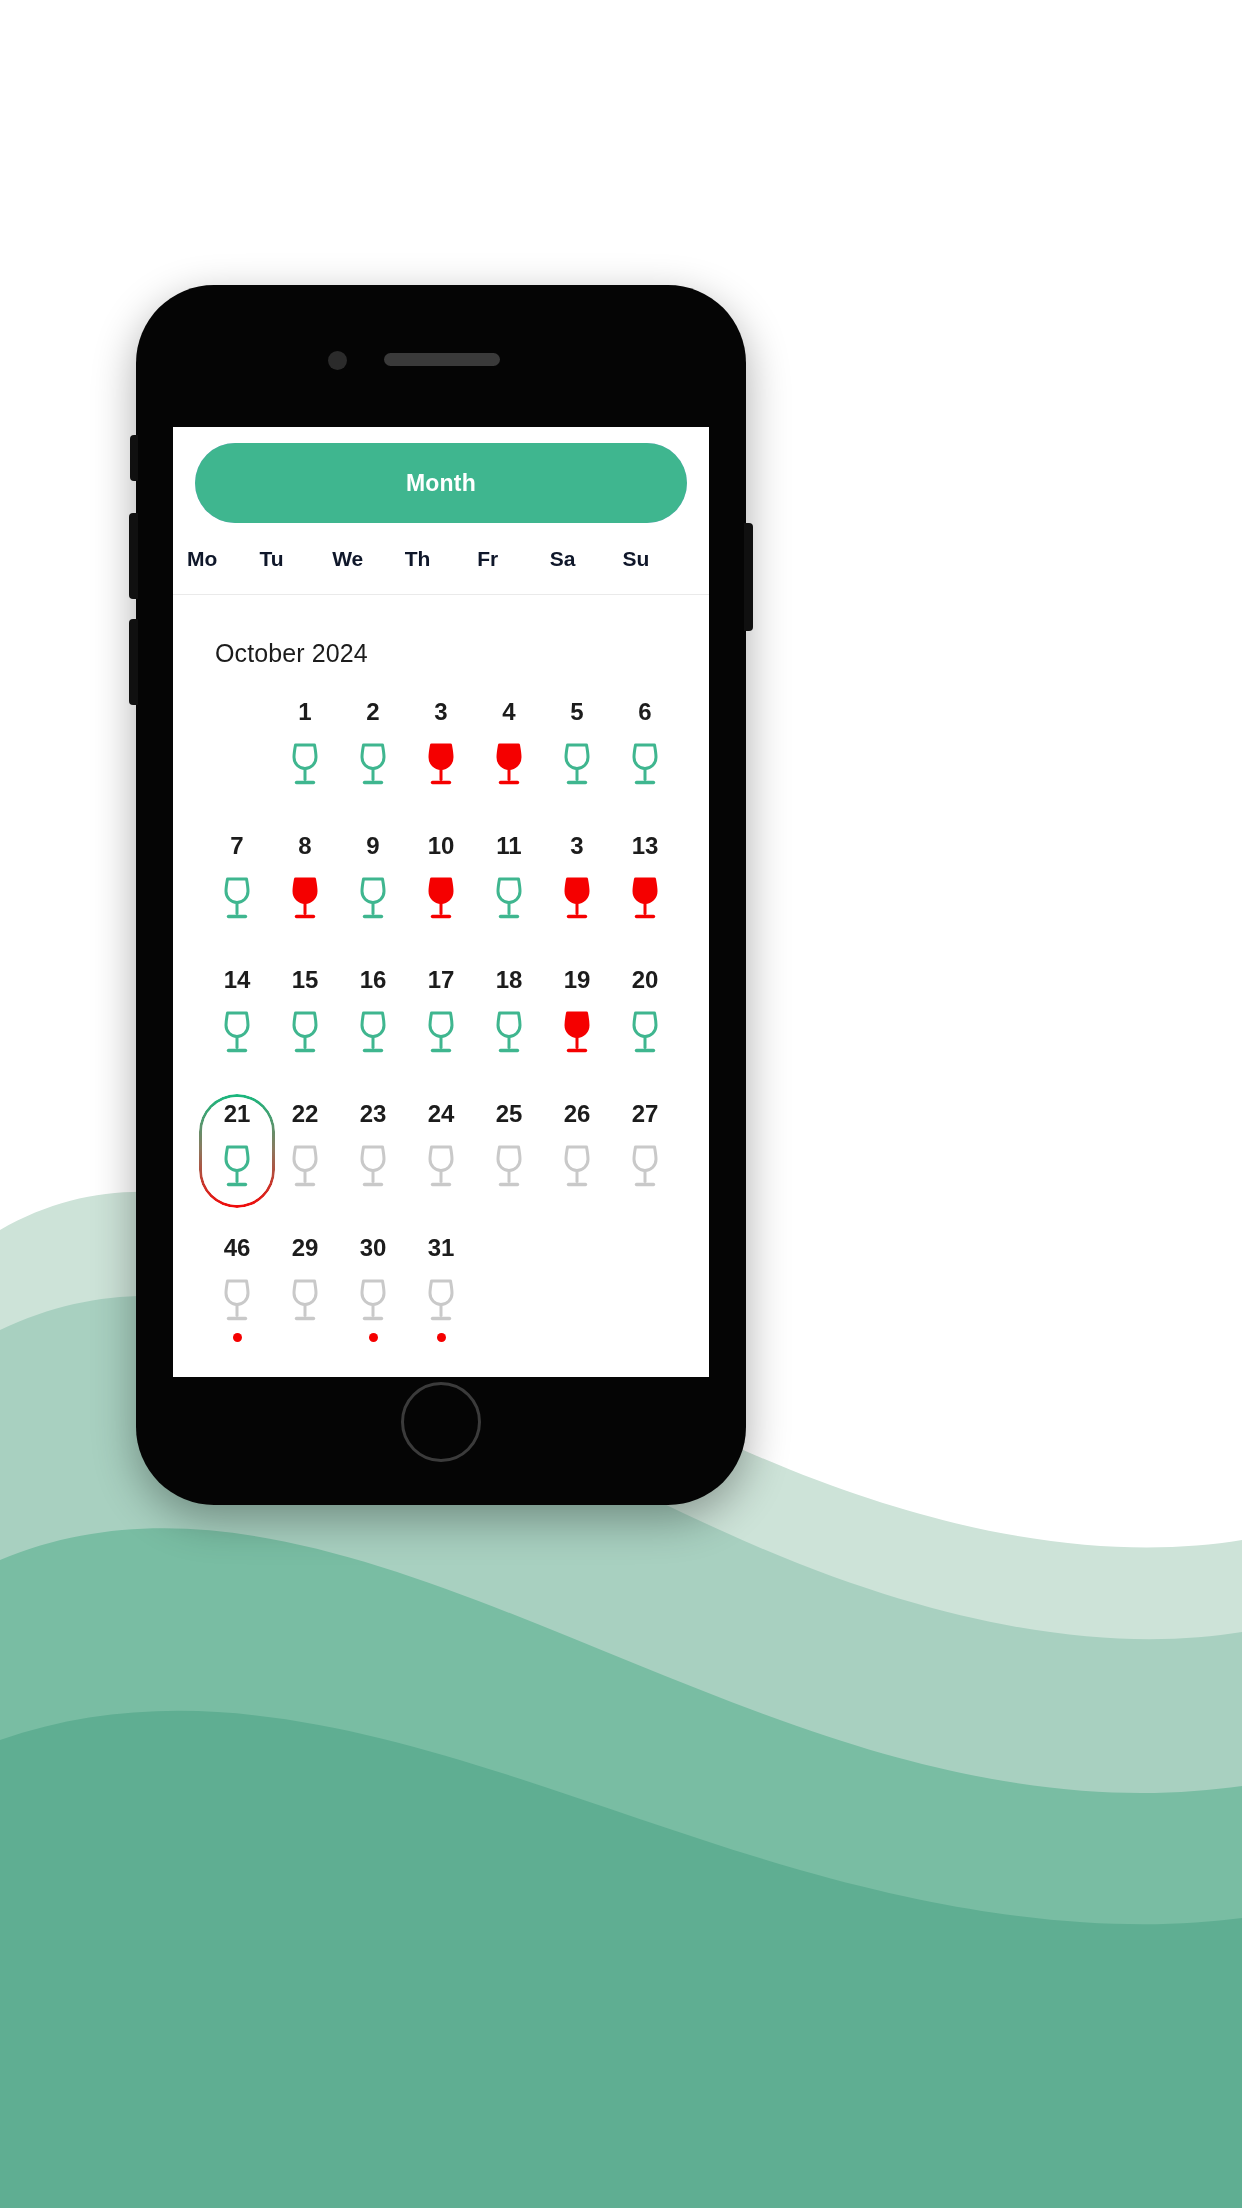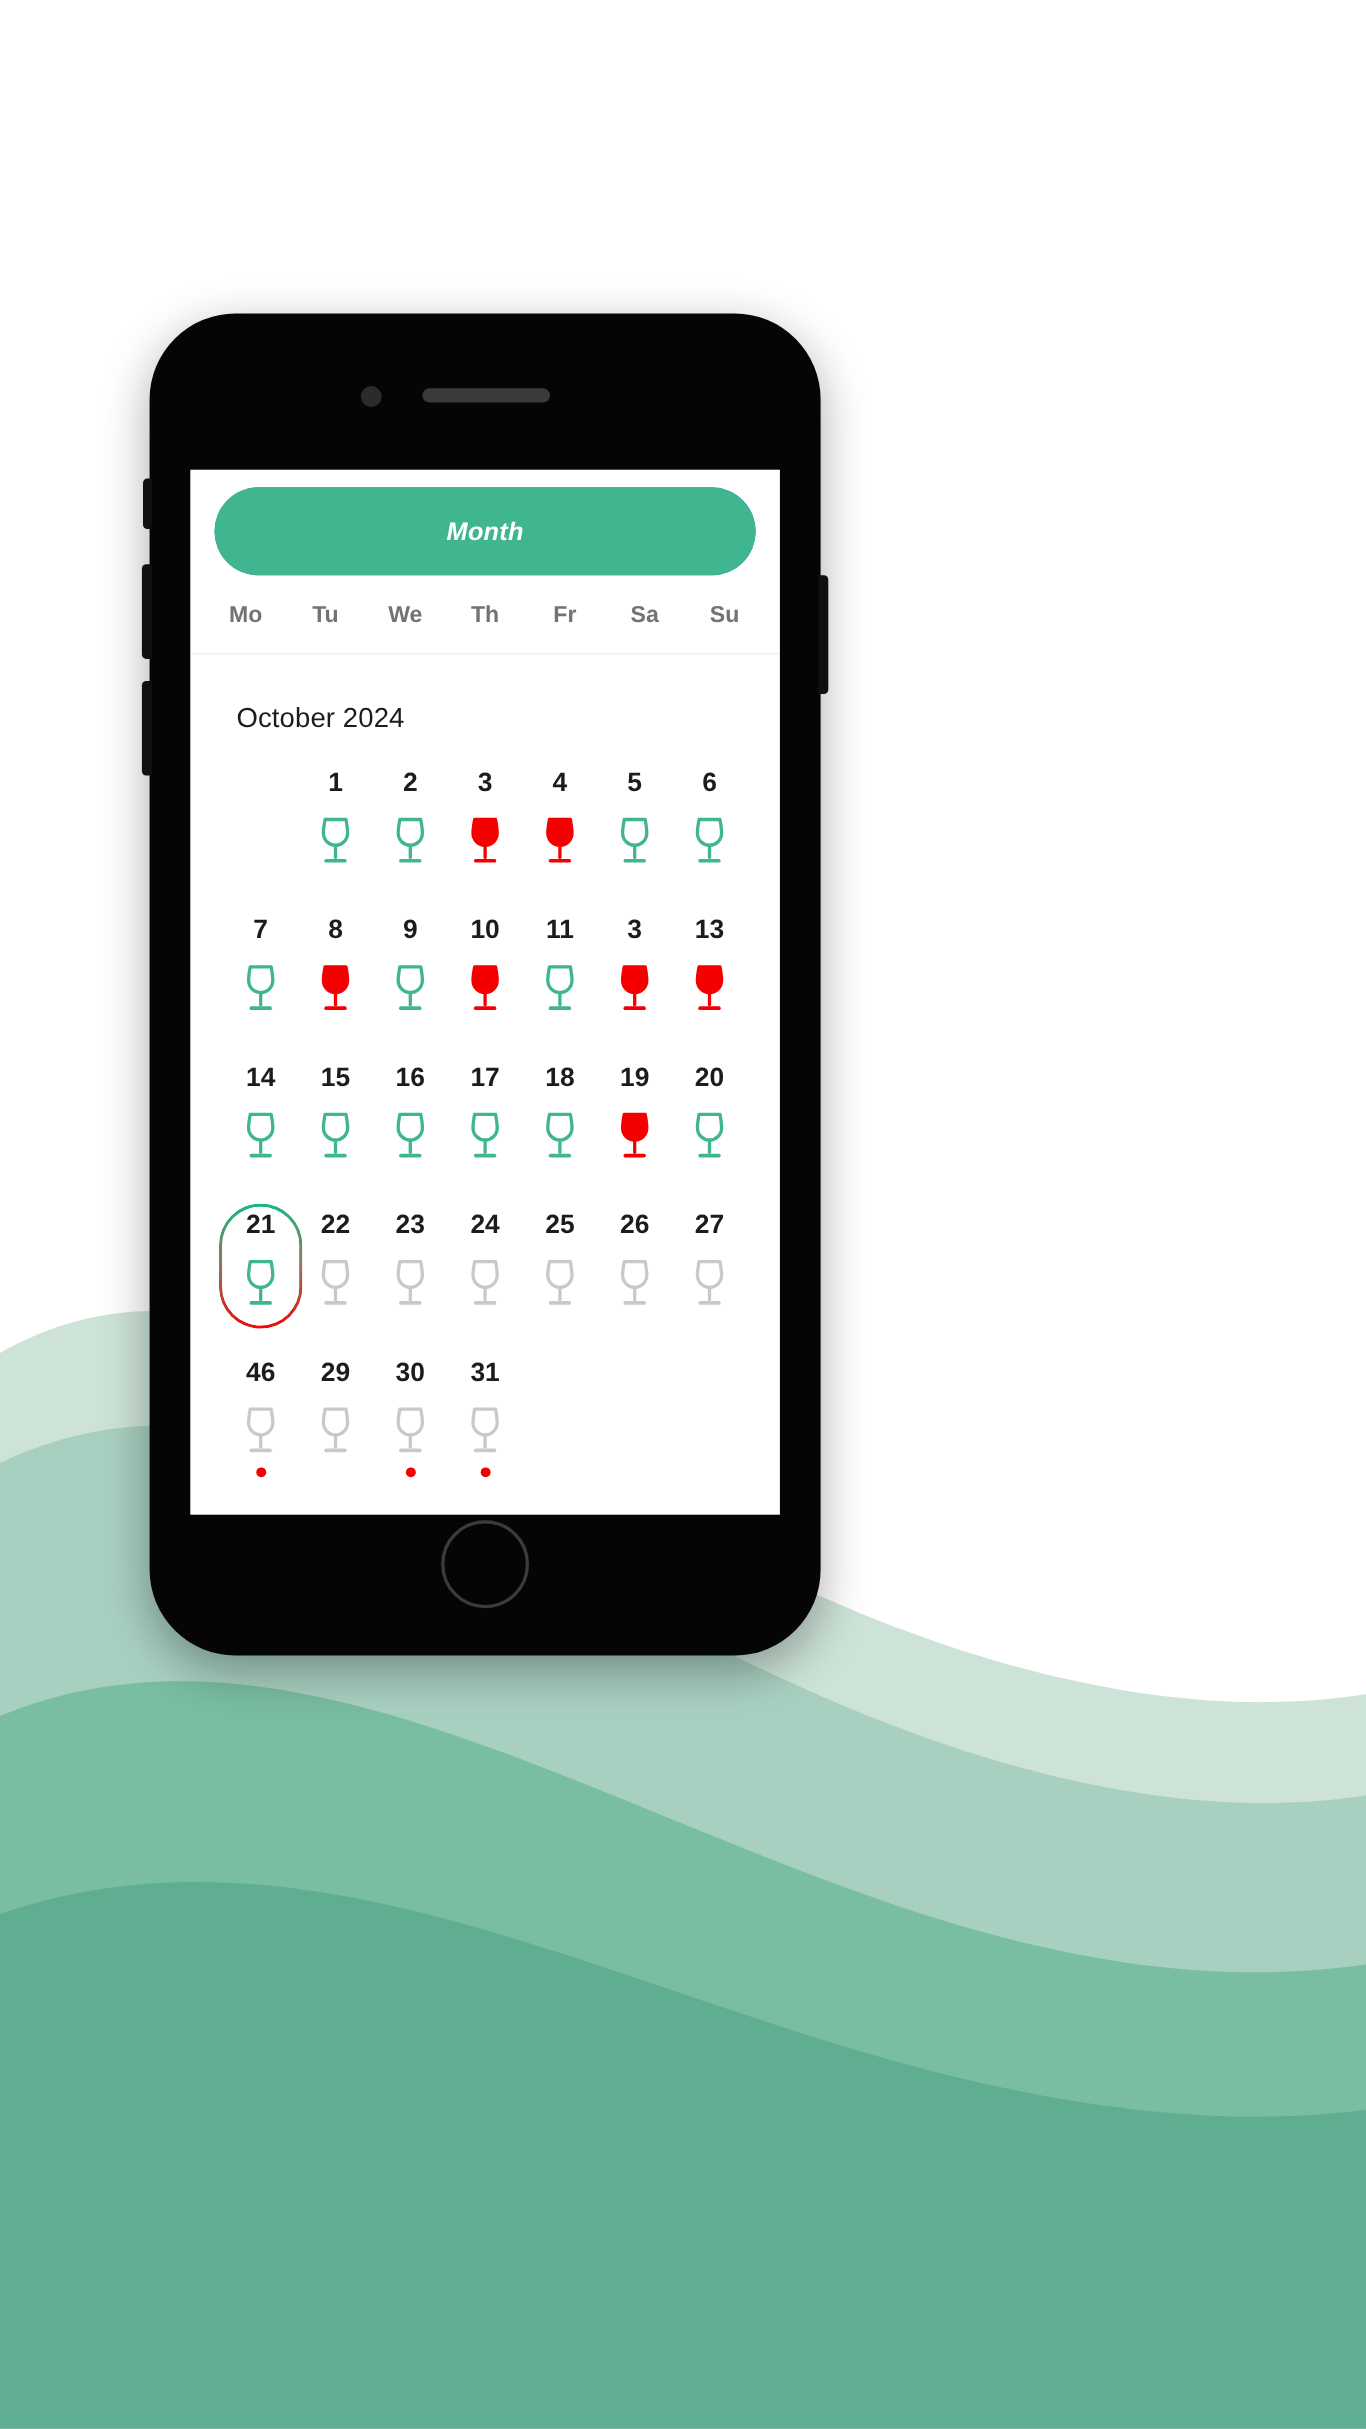--- a/index.html
+++ b/index.html
@@ -62,26 +62,25 @@
     left: 37px; top: 142px;
     width: 536px; height: 950px;
     background: #ffffff;
     overflow: hidden;
   }
 
   
   .segmented {
     margin: 16px 22px 0 22px;
     height: 80px;
-    background: #3b82f6;
+    background: #c4b5fd;
     border-radius: 40px;
     display: flex;
     align-items: center;
     position: relative;
-    font-style: italic;
   }
   .seg {
     flex: 1; height: 80px;
     display: flex; align-items: center; justify-content: center;
     font-size: 23px; font-weight: 700;
     border-radius: 40px;
     color: #2c2c2c;
     letter-spacing: 0.2px;
   }
   .seg.active { background: #3fb68f; color: #ffffff; }
@@ -89,24 +88,24 @@
   
   .weekdays {
     display: grid;
     grid-template-columns: repeat(7, 1fr);
     padding: 0 14px;
     height: 72px;
     align-items: center;
     border-bottom: 1px solid #eaeaea;
   }
   .weekdays div {
-    text-align: center;
+    text-align: left;
     font-size: 21px;
     font-weight: 600;
-    color: #737373;
+    color: #0f172a;
   }
 
   
   .month-area { padding: 0 30px; }
   .month-title {
     font-size: 25px;
     font-weight: 500;
     color: #1c1c1c;
     padding: 44px 0 22px 12px;
     letter-spacing: 0.1px;

